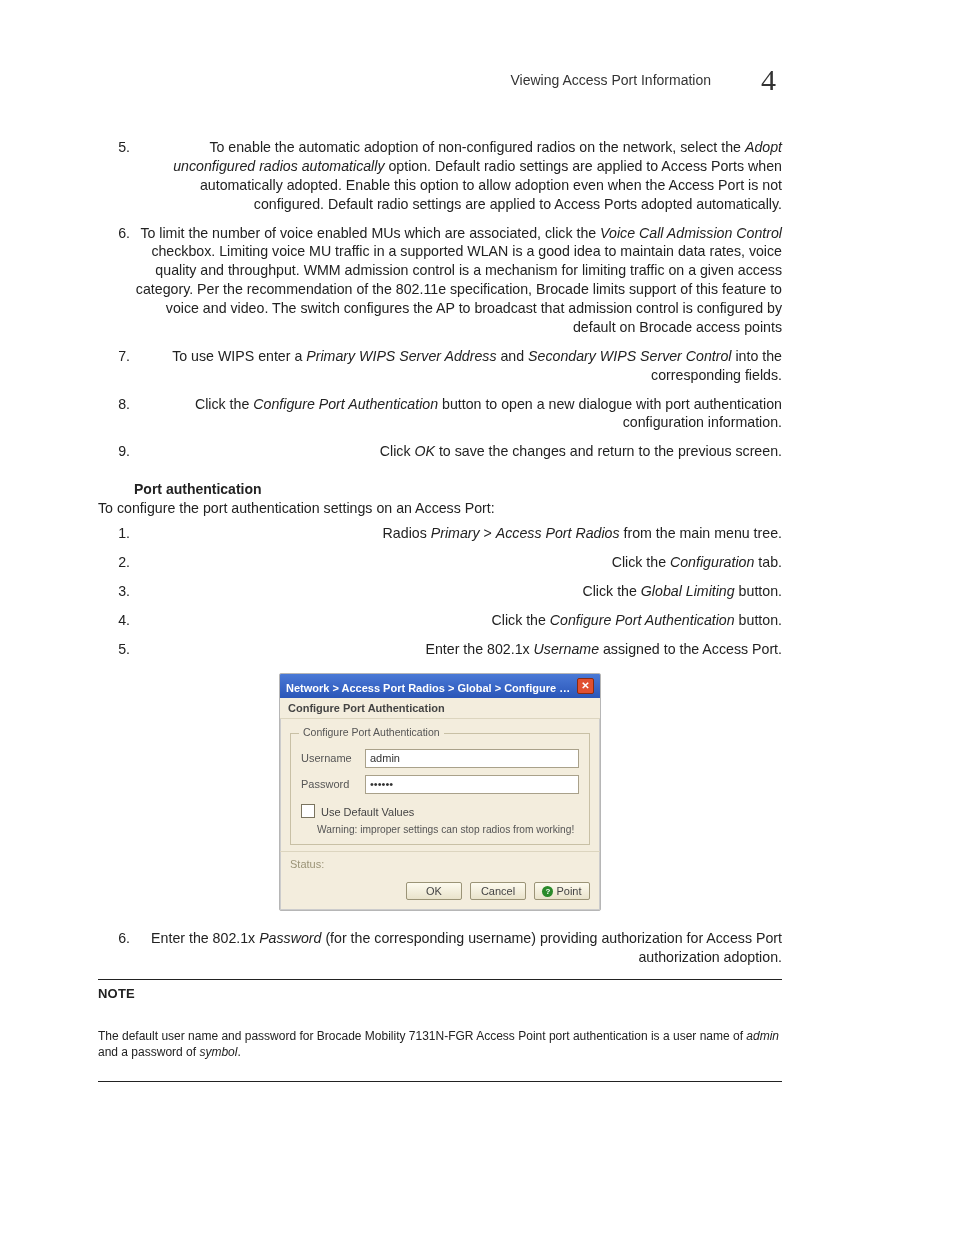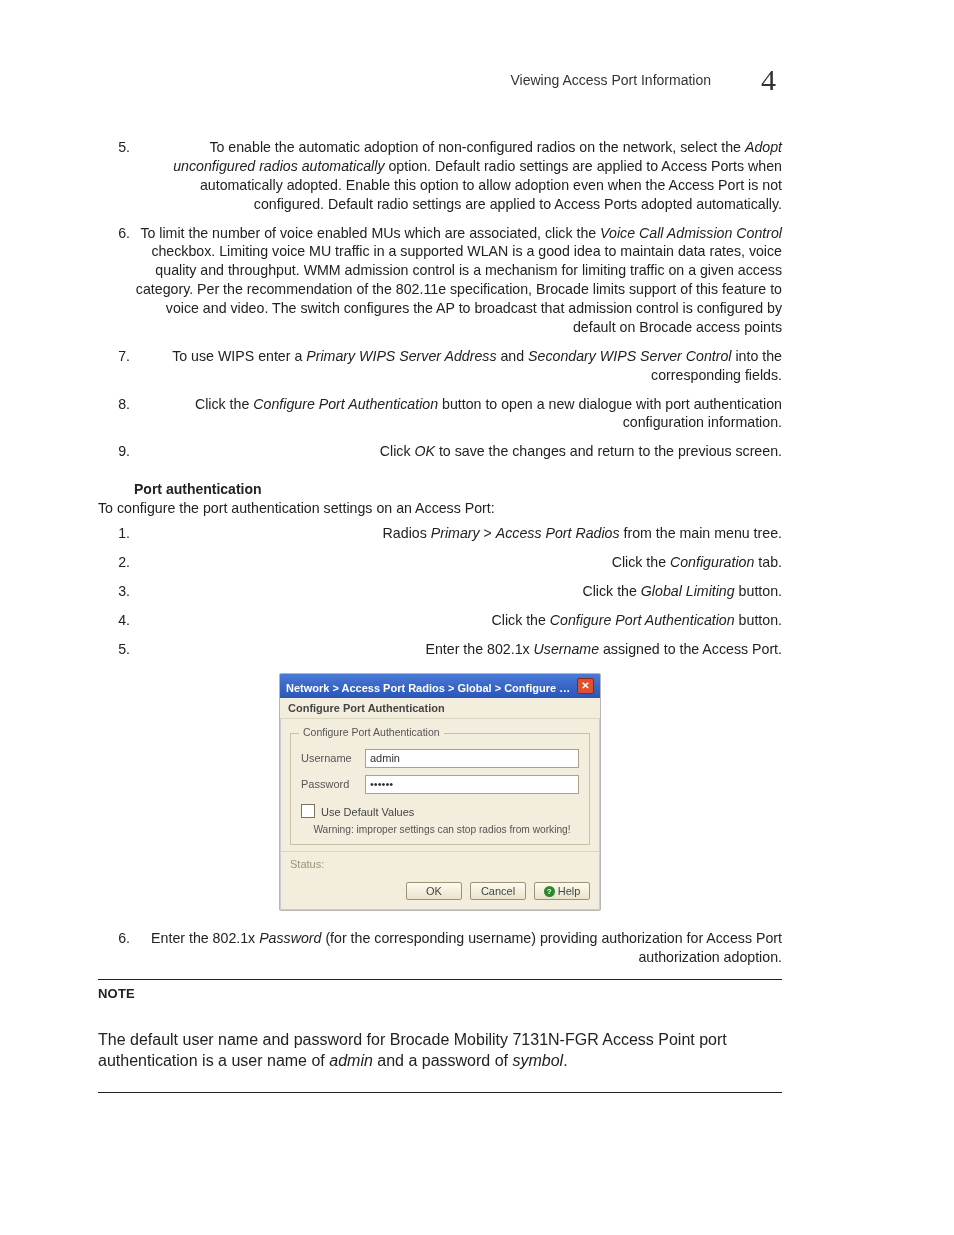--- a/index.html
+++ b/index.html
@@ -20,28 +20,28 @@
   .dlg-close{width:15px;height:14px;background:#e05030;border:1px solid #8a2a10;border-radius:2px;display:flex;align-items:center;justify-content:center;color:#fff;font-size:10px;line-height:1;cursor:pointer;}
   .dlg-sub{background:#f3eddd;font-weight:bold;font-size:11px;padding:4px 8px;color:#444;border-bottom:1px solid #dcd5bf;}
   .dlg-inner{padding:8px 10px 6px 10px;}
   .fieldset{border:1px solid #c8c0a5;padding:8px 10px 6px 10px;position:relative;margin-top:6px;}
   .legend{position:absolute;top:-8px;left:8px;background:#f3eddd;padding:0 4px;font-size:10.5px;color:#555;}
   .frow{display:flex;align-items:center;margin:7px 0;}
   .flabel{width:64px;font-size:11px;color:#555;}
   .tbox{flex:1;border:1px solid #a9a18a;background:#fff;height:17px;font-size:11px;padding:0 4px;line-height:17px;color:#333;}
   .chkrow{display:flex;align-items:flex-end;margin:10px 0 6px 0;gap:6px;}
   .chk{width:12px;height:12px;border:1px solid #7a745f;background:#fff;}
-  .warn{font-size:10.2px;color:#555;margin:6px 0 2px 4px;line-height:1.25;text-align:center;}
+  .warn{font-size:10.2px;color:#555;margin:6px 0 2px 16px;line-height:1.25;}
   .status-row{border-top:1px solid #dcd5bf;padding:6px 10px;font-size:11px;color:#9b9477;}
   .btn-row{display:flex;justify-content:flex-end;gap:8px;padding:6px 10px 10px 10px;}
   .btn{border:1px solid #9b9477;background:linear-gradient(#fdfbef,#e9e3cb);font-size:11px;padding:2px 0;border-radius:2px;color:#444;text-align:center;cursor:pointer;width:54px;display:flex;align-items:center;justify-content:center;gap:3px;}
   .help-ico{width:11px;height:11px;border-radius:50%;background:#2a8a2a;color:#fff;display:inline-flex;align-items:center;justify-content:center;font-size:8px;font-weight:bold;}
   .note-block{border-top:1.5px solid #222;border-bottom:1.5px solid #222;margin:10px 0 0 0;padding:6px 0 20px 0;}
   .note-label{font-weight:bold;font-size:13px;margin-bottom:2px;letter-spacing:.2px;}
-  .note-text{font-size:16px;line-height:1.33;margin-top:28px;}
+  .note-text{font-size:12px;line-height:1.33;margin-top:28px;}
 </style>
 </head>
 <body>
 
 <div class="page">
 
   <div class="run-head">
     <span class="sect-title">Viewing Access Port Information</span>
     <span class="chap-num">4</span>
   </div>
@@ -95,21 +95,21 @@
         <div class="status-row">Status:</div>
         <div class="btn-row">
           <span class="btn">
               <span>OK</span>
             </span>
           <span class="btn">
               <span>Cancel</span>
             </span>
           <span class="btn">
               <span class="help-ico">?</span>
-              <span>Help</span>
+              <span>Point</span>
             </span>
         </div>
       </div>
     </div>
 
     <ol class="steps" start="6">
       <li><span>Enter the 802.1x </span><em>Password</em><span> (for the corresponding username) providing authorization for Access Port authorization adoption.</span></li>
     </ol>
 
     <div class="note-block">

